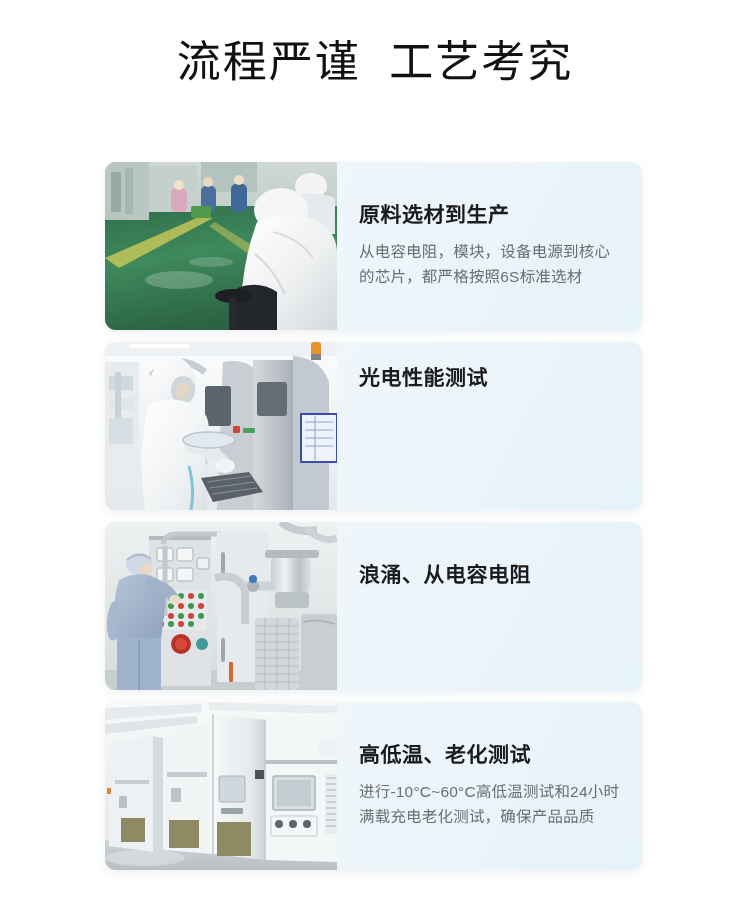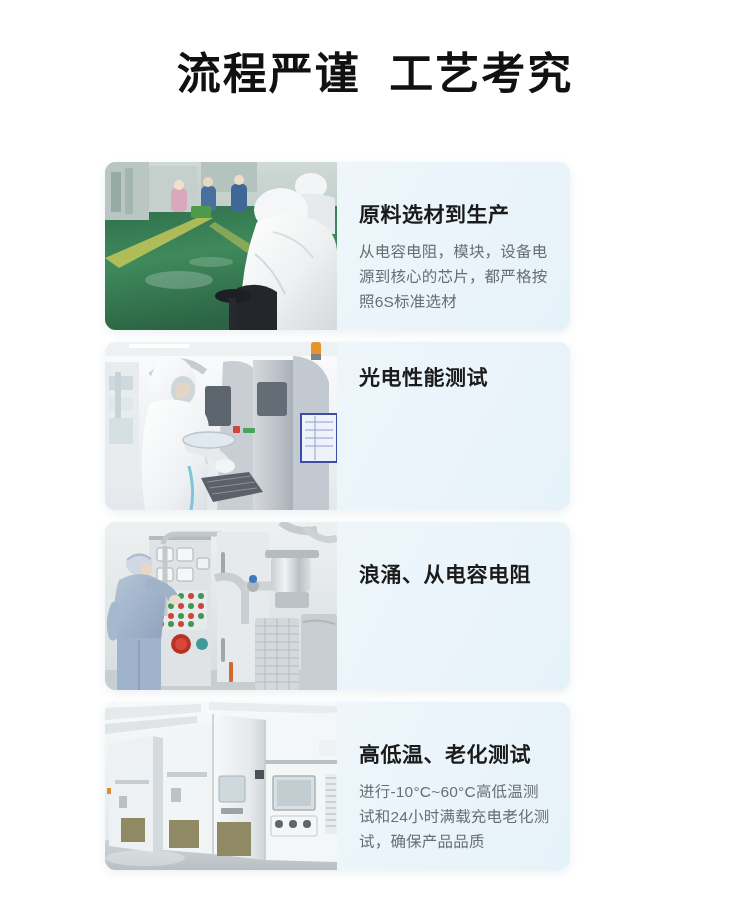--- a/index.html
+++ b/index.html
@@ -21,39 +21,39 @@
     height: 900px;
     position: relative;
     box-sizing: border-box;
   }
 
   
   .page-title {
     text-align: center;
     font-size: 44px;
     line-height: 1.1;
-    font-weight: 700;
+    font-weight: 400;
     color: #111111;
     letter-spacing: 2px;
-    padding-top: 50px;
+    padding-top: 38px;
     margin: 0;
     white-space: pre;
   }
 
   
   .card-list {
     position: absolute;
     left: 105px;
     top: 162px;
     width: 537px;
   }
 
   .process-card {
     position: relative;
-    width: 465px;
+    width: 537px;
     height: 168px;
     margin-bottom: 12px;
     border-radius: 11px;
     background: linear-gradient(118deg, #f6fafd 0%, #eef6fb 42%, #e6f2f9 100%);
     box-shadow: 0 3px 9px rgba(120, 145, 165, 0.14);
     overflow: hidden;
     display: flex;
     align-items: stretch;
   }
 

